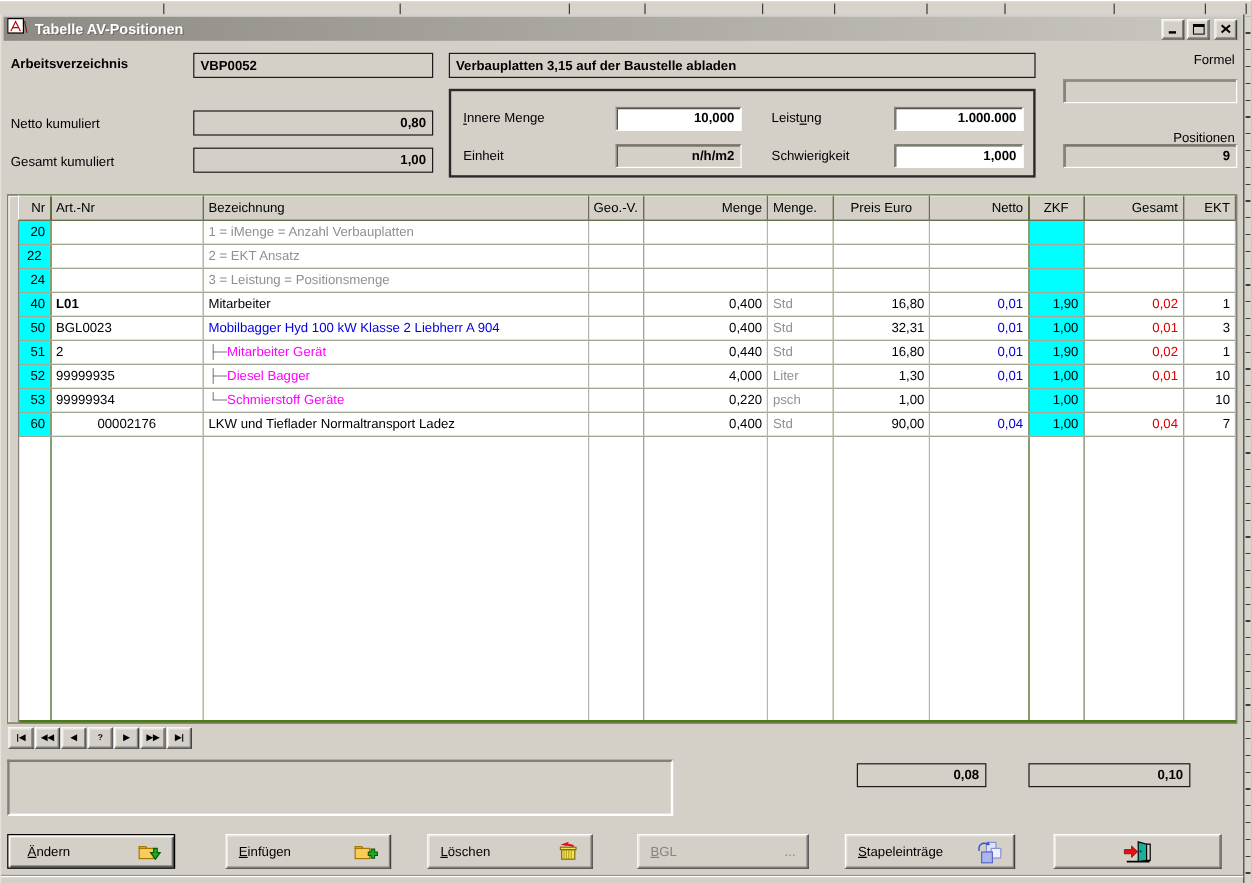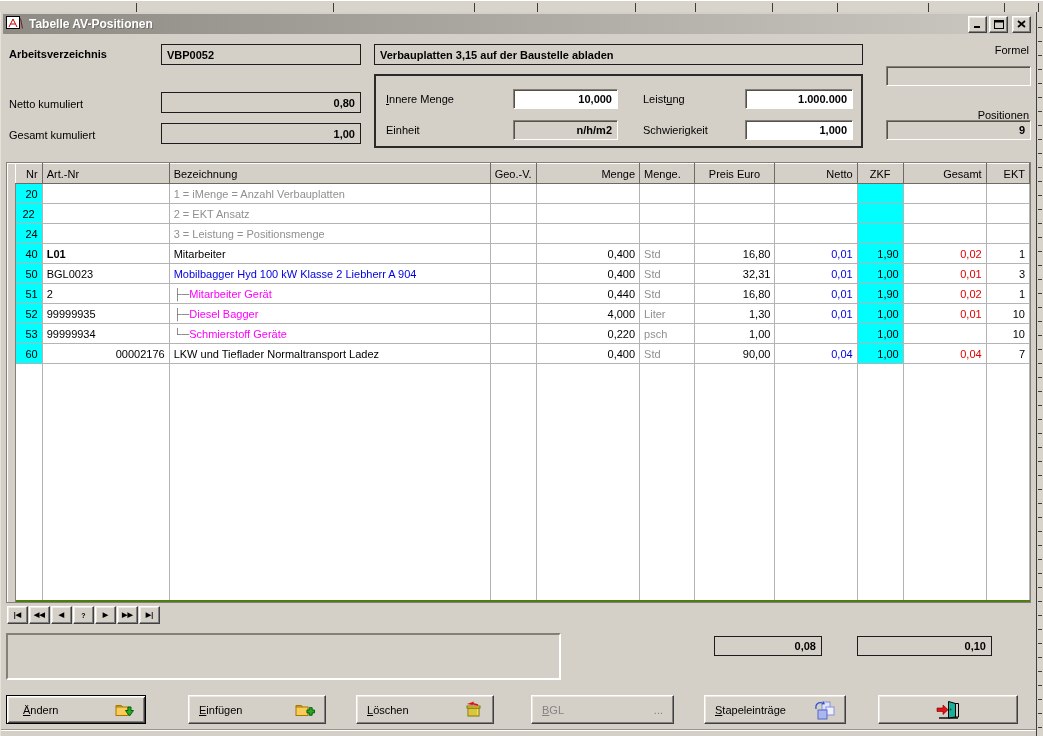--- a/index.html
+++ b/index.html
@@ -272,21 +272,21 @@
               <td style="text-align: right;">0,220</td>
               <td class="t-gray" style="text-align: left;">psch</td>
               <td style="text-align: right;">1,00</td>
               <td class="t-blue" style="text-align: right;"></td>
               <td class="bg-cyan" style="text-align: right;">1,00</td>
               <td class="t-red" style="text-align: right;"></td>
               <td style="text-align: right;">10</td>
             </tr>
             <tr>
               <td class="bg-cyan" style="text-align: right;">60</td>
-              <td style="text-align: right;">00002176</td>
+              <td style="text-align: center;">00002176</td>
               <td style="text-align: left;">LKW  und Tieflader Normaltransport Ladez</td>
               <td style="text-align: left;"></td>
               <td style="text-align: right;">0,400</td>
               <td class="t-gray" style="text-align: left;">Std</td>
               <td style="text-align: right;">90,00</td>
               <td class="t-blue" style="text-align: right;">0,04</td>
               <td class="bg-cyan" style="text-align: right;">1,00</td>
               <td class="t-red" style="text-align: right;">0,04</td>
               <td style="text-align: right;">7</td>
             </tr>

